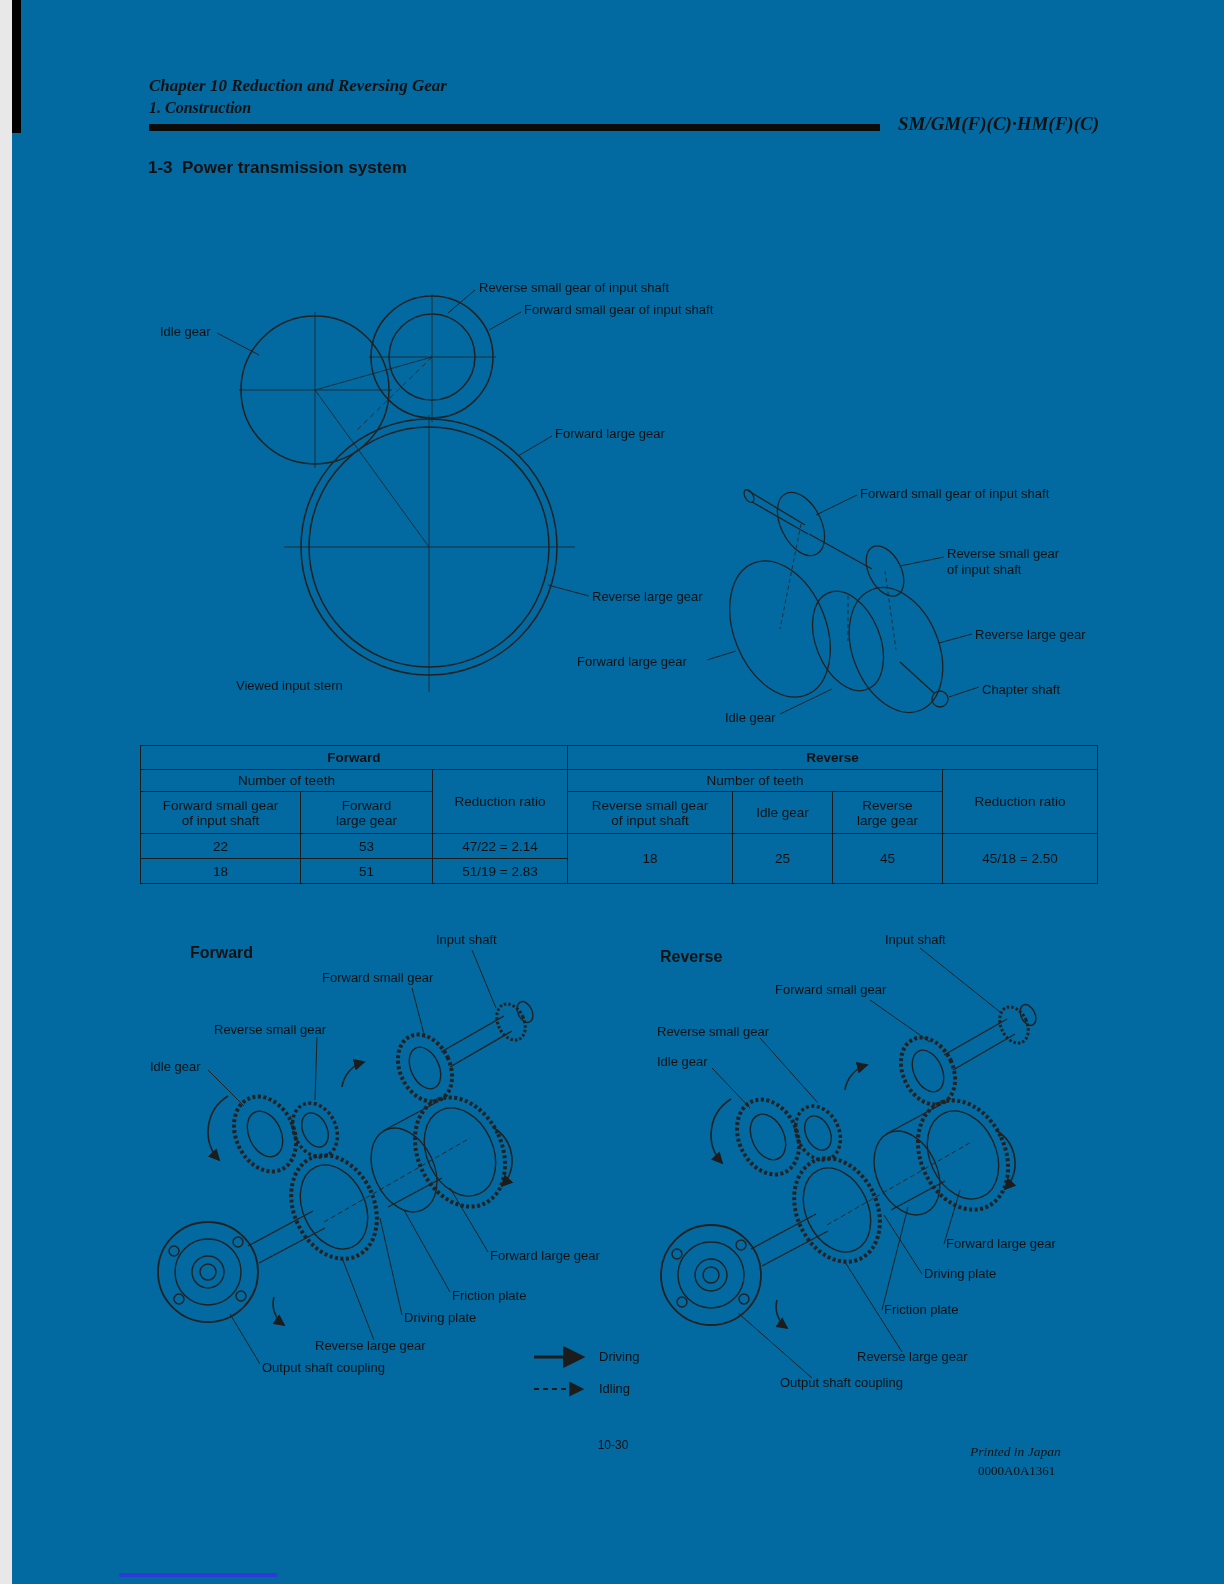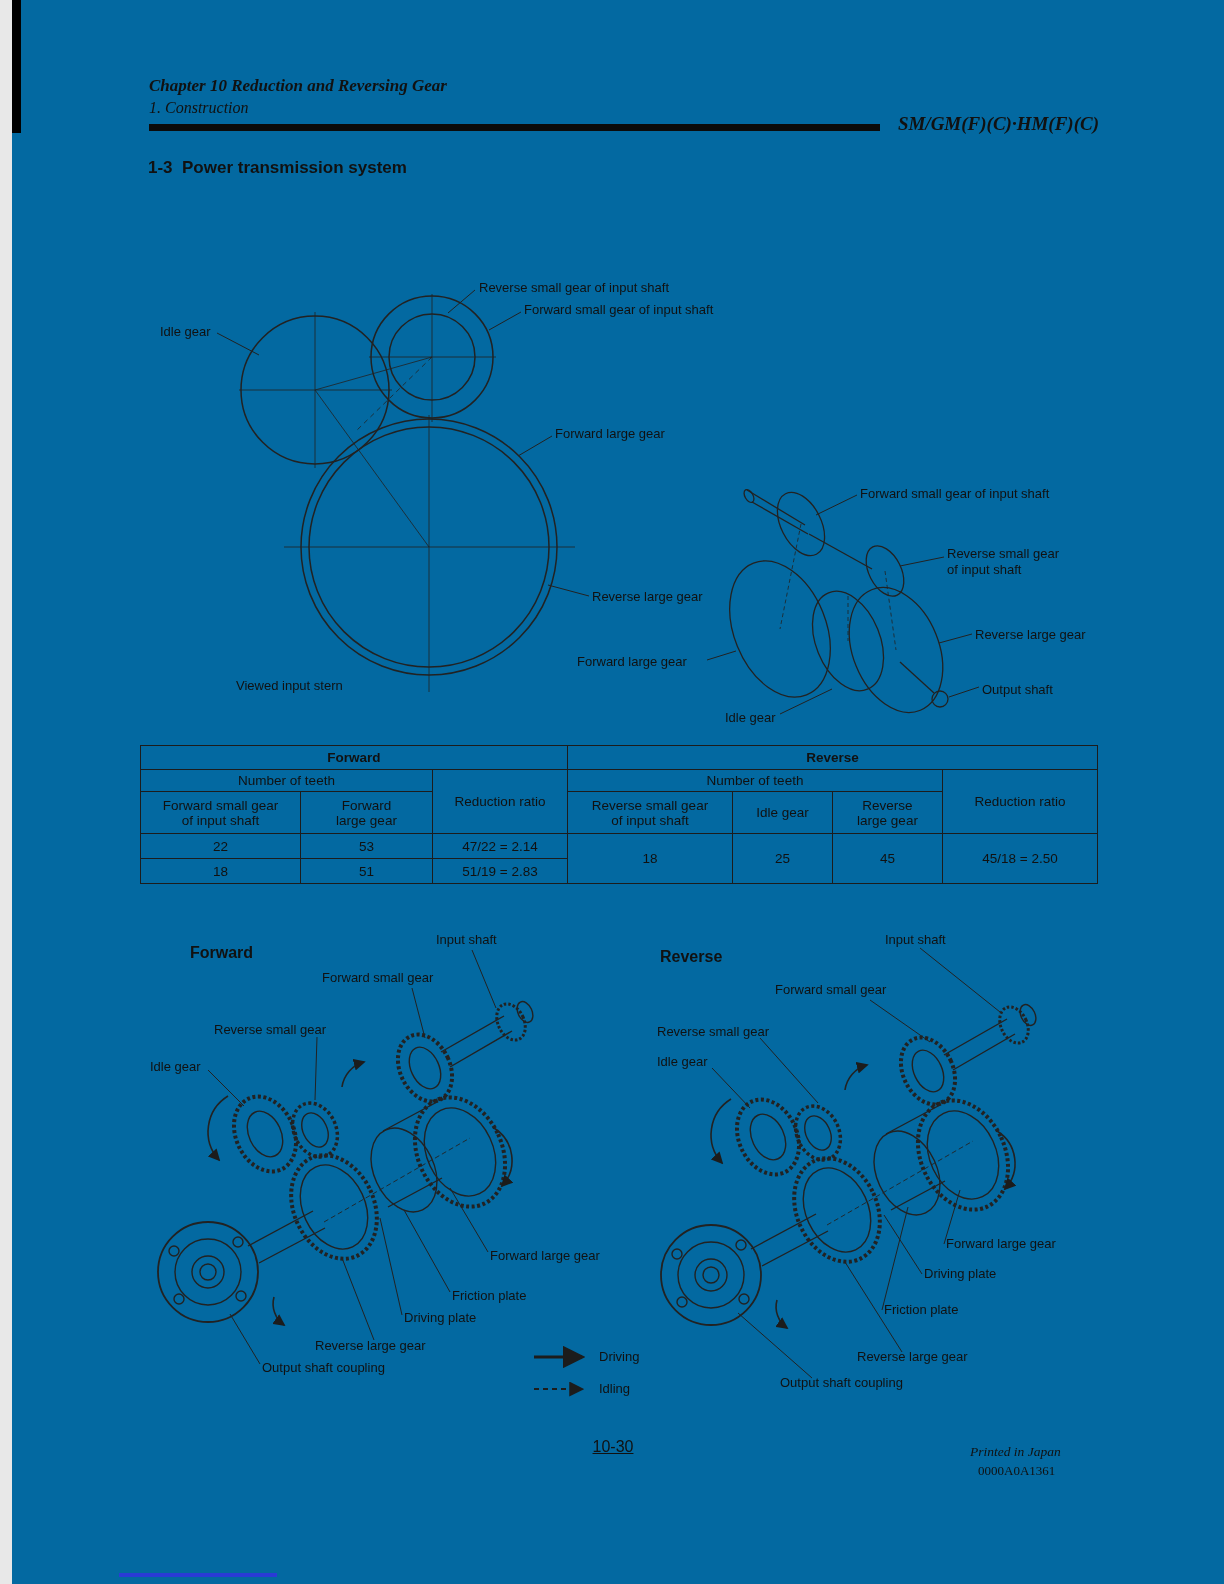--- a/index.html
+++ b/index.html
@@ -4,35 +4,35 @@
 <style>
   html,body{margin:0;padding:0;background:#e8e8e8;}
   .page{position:relative;width:1224px;height:1584px;background:#0369a1;
         font-family:"Liberation Sans",sans-serif;color:#111;overflow:hidden;margin-left:12px;}
   .art{position:absolute;left:0;top:0;z-index:1;}
   .lbl{position:absolute;z-index:2;font-size:13px;line-height:1.2;white-space:nowrap;color:#111;}
   .lbl.wrap{white-space:pre-line;}
   .hdr-chapter{position:absolute;left:137px;top:76px;z-index:2;
     font-family:"Liberation Serif",serif;font-style:italic;font-weight:bold;font-size:17px;}
   .hdr-sub{position:absolute;left:137px;top:99px;z-index:2;
-    font-family:"Liberation Serif",serif;font-style:italic;font-weight:normal;font-size:16px;}
+    font-family:"Liberation Serif",serif;font-style:italic;font-weight:bold;font-size:16px;}
   .rule{position:absolute;left:137px;top:124px;width:731px;height:7px;background:#0b0b0b;z-index:2;}
   .model{position:absolute;left:872px;top:113px;width:215px;text-align:right;z-index:2;
     font-family:"Liberation Serif",serif;font-style:italic;font-weight:bold;font-size:19px;}
   .section-title{position:absolute;left:136px;top:158px;z-index:2;font-size:17px;font-weight:bold;white-space:pre;}
   .diagram-title{position:absolute;z-index:2;font-size:16px;font-weight:bold;}
   .caption{position:absolute;z-index:2;font-size:13px;}
   .gear-table{position:absolute;left:128px;top:745px;z-index:2;border-collapse:collapse;
     table-layout:fixed;font-size:13.5px;}
   .gear-table th,.gear-table td{border:1px solid #1c1c1c;text-align:center;vertical-align:middle;
     padding:1px 2px;font-weight:normal;}
   .gear-table th.group{font-weight:bold;}
   .gear-table .wrap{white-space:pre-line;}
   .r1{height:24px;}.r2{height:22px;}.r3{height:42px;}.r4{height:25px;}.r5{height:25px;}
-  .footer-page{position:absolute;left:556px;top:1438px;width:90px;text-align:center;z-index:2;font-size:16px;text-decoration:underline;}
+  .footer-page{position:absolute;left:556px;top:1438px;width:90px;text-align:center;z-index:2;font-size:12px;}
   .footer-printed{position:absolute;left:958px;top:1444px;z-index:2;
     font-family:"Liberation Serif",serif;font-style:italic;font-size:13.5px;}
   .footer-code{position:absolute;left:966px;top:1463px;z-index:2;
     font-family:"Liberation Serif",serif;font-size:13px;}
   .scan-bar{position:absolute;left:0;top:0;width:9px;height:133px;background:#000;z-index:3;}
   .scan-line{position:absolute;left:107px;top:1573px;width:158px;height:4px;background:#2a3bd6;z-index:3;}
 </style>
 </head>
 <body>
 
@@ -185,21 +185,21 @@
   <div class="lbl" style="left:148px;top:324px">Idle gear</div>
   <div class="lbl" style="left:543px;top:426px">Forward large gear</div>
   <div class="lbl" style="left:580px;top:589px">Reverse large gear</div>
   <div class="caption" style="left:224px;top:678px">Viewed input stern</div>
 
   <div class="lbl" style="left:848px;top:486px">Forward small gear of input shaft</div>
   <div class="lbl wrap" style="left:935px;top:546px">Reverse small gear
 of input shaft</div>
   <div class="lbl" style="left:963px;top:627px">Reverse large gear</div>
   <div class="lbl" style="left:565px;top:654px">Forward large gear</div>
-  <div class="lbl" style="left:970px;top:682px">Output shaft</div>
+  <div class="lbl" style="left:970px;top:682px">Chapter shaft</div>
   <div class="lbl" style="left:713px;top:710px">Idle gear</div>
 
   <table class="gear-table">
     <colgroup>
       <col style="width:160px">
         <col style="width:132px">
         <col style="width:135px">
       <col style="width:165px">
         <col style="width:100px">
         <col style="width:110px">

